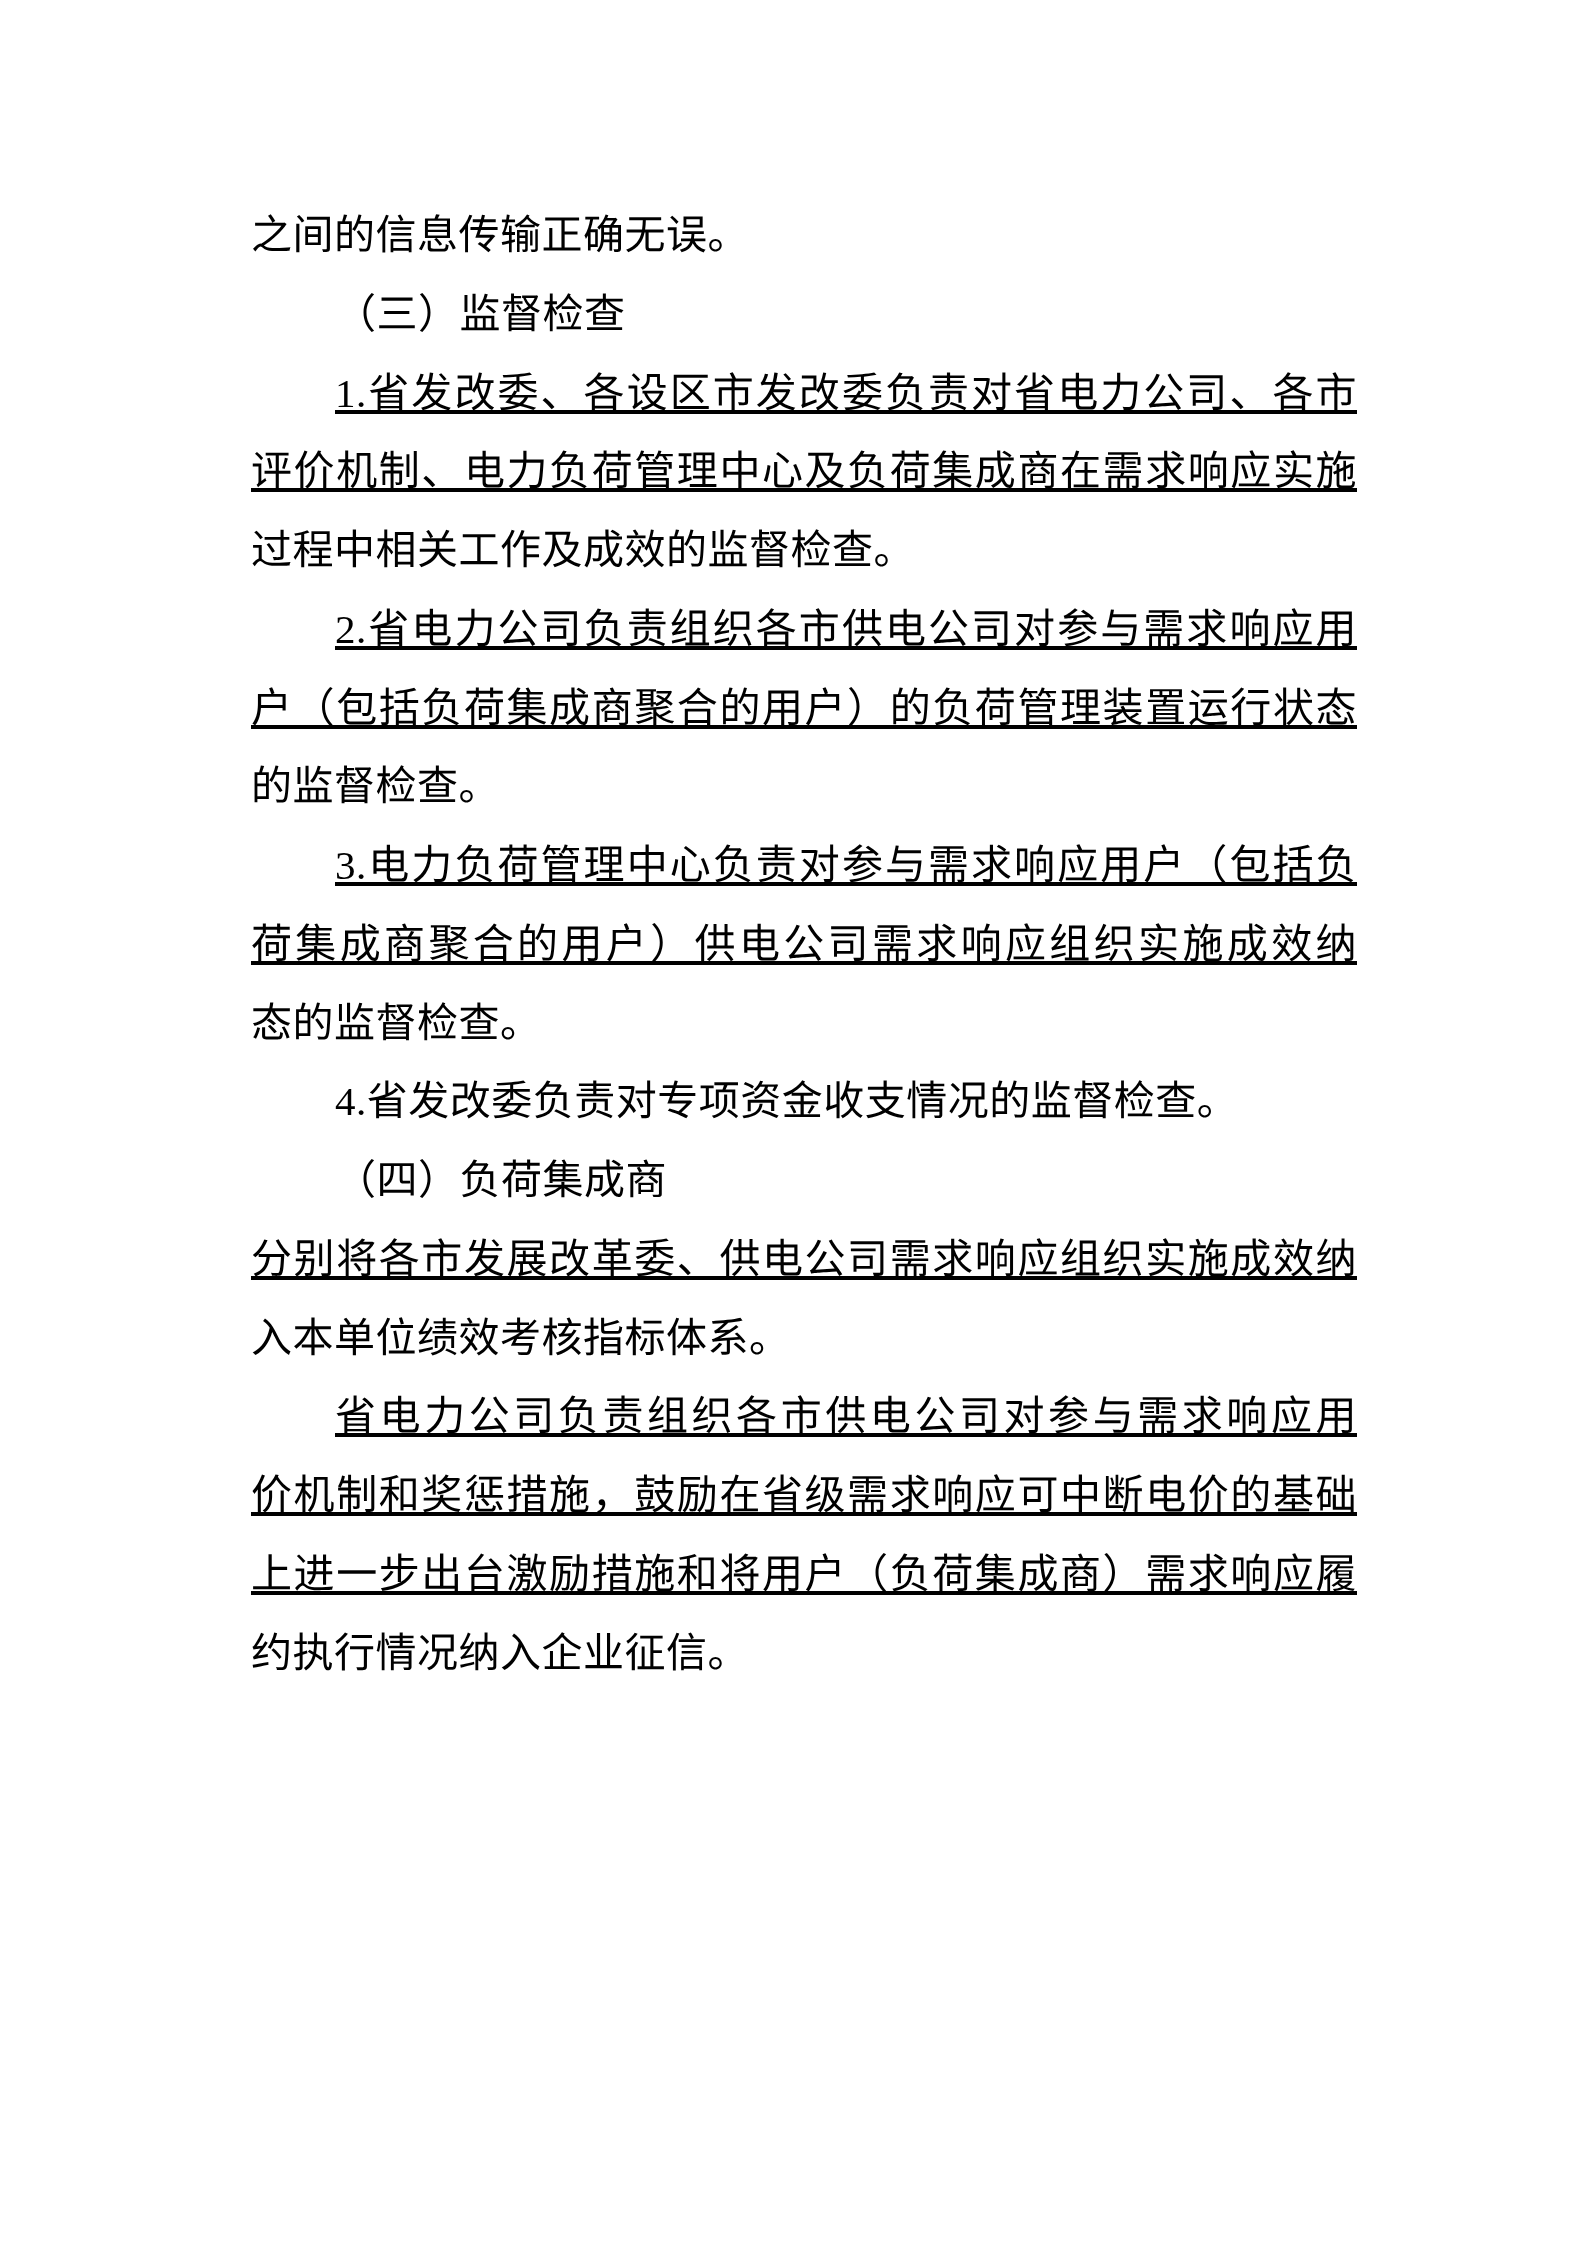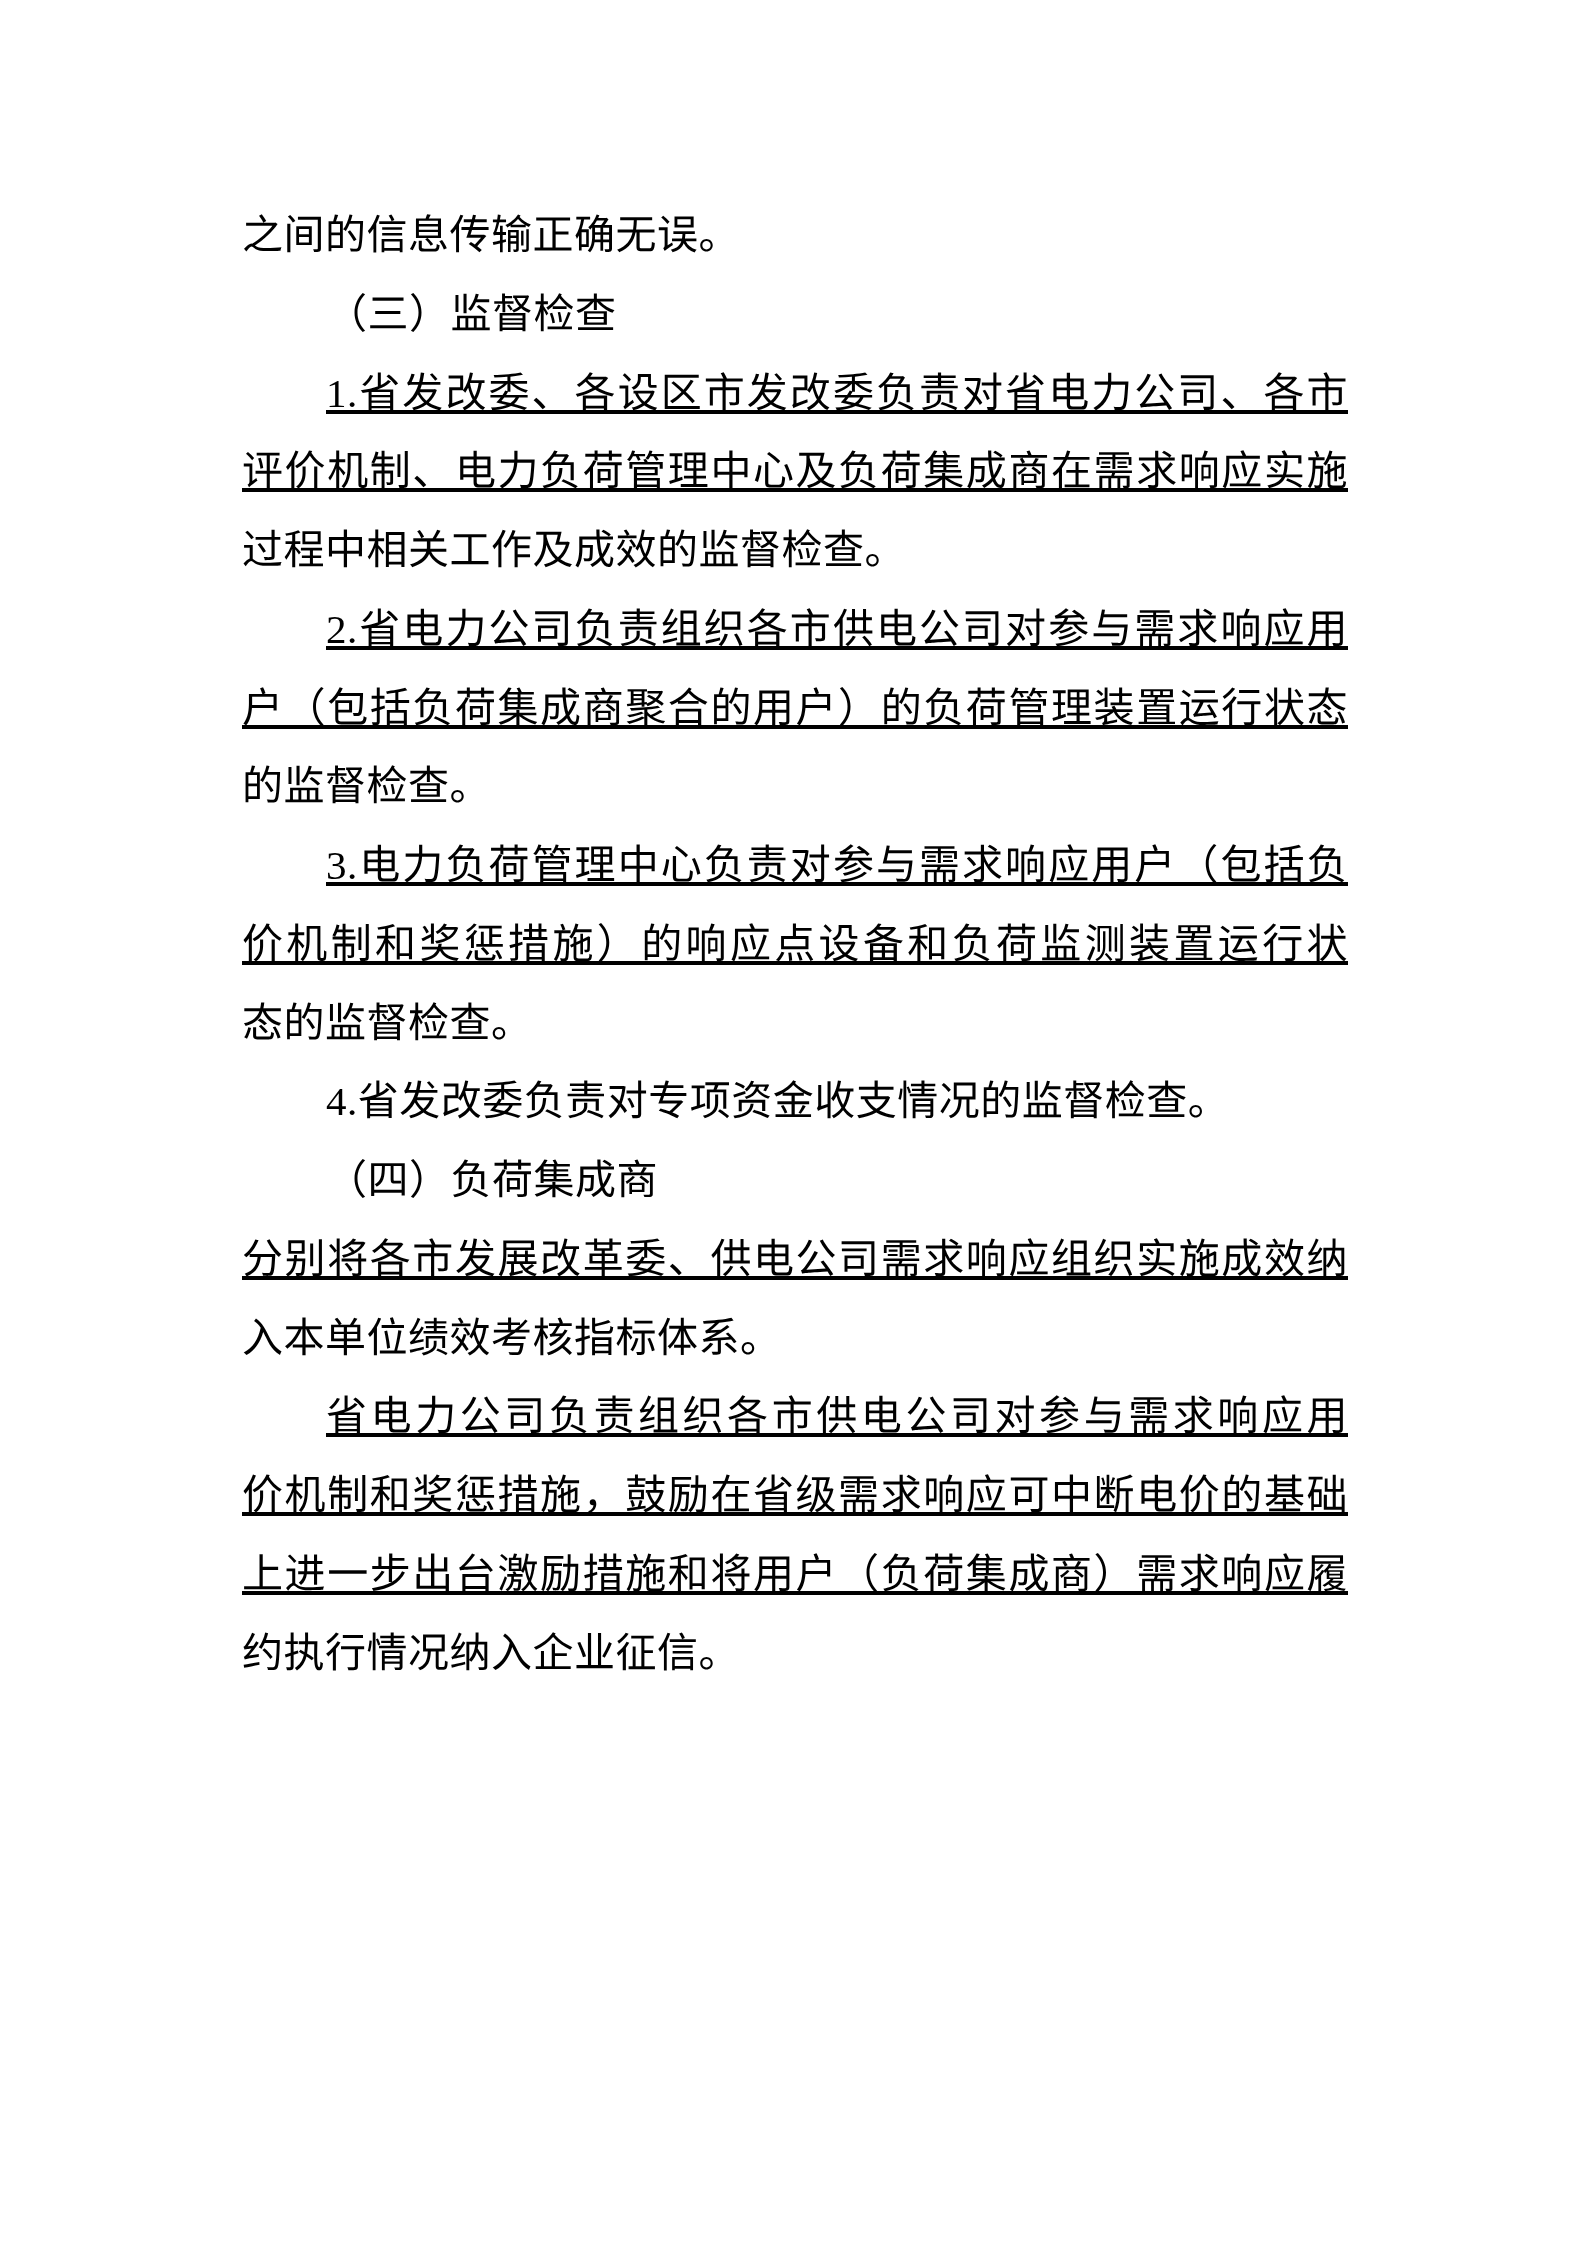--- a/index.html
+++ b/index.html
@@ -9,21 +9,21 @@
   }
   .page {
     position: relative;
     width: 1587px;
     height: 2245px;
     background: #ffffff;
     overflow: hidden;
   }
   .text-block {
     position: absolute;
-    left: 242px;
+    left: 251px;
     top: 196px;
     width: 1106px;
     font-family: "Liberation Serif", "DejaVu Serif", serif;
     font-size: 41px;
     color: #000000;
     letter-spacing: 0.5px;
   }
   .line {
     height: 78.75px;
     line-height: 78.75px;
@@ -47,21 +47,21 @@
   <div class="text-block">
       <div class="line">之间的信息传输正确无误。</div>
       <div class="line indent">（三）监督检查</div>
       <div class="line fill indent">1.省发改委、各设区市发改委负责对省电力公司、各市</div>
       <div class="line fill">评价机制、电力负荷管理中心及负荷集成商在需求响应实施</div>
       <div class="line">过程中相关工作及成效的监督检查。</div>
       <div class="line fill indent">2.省电力公司负责组织各市供电公司对参与需求响应用</div>
       <div class="line fill">户（包括负荷集成商聚合的用户）的负荷管理装置运行状态</div>
       <div class="line">的监督检查。</div>
       <div class="line fill indent">3.电力负荷管理中心负责对参与需求响应用户（包括负</div>
-      <div class="line fill">价机制和奖惩措施）的响应点设备和负荷监测装置运行状</div>
+      <div class="line fill">荷集成商聚合的用户）供电公司需求响应组织实施成效纳</div>
       <div class="line">态的监督检查。</div>
       <div class="line indent">4.省发改委负责对专项资金收支情况的监督检查。</div>
       <div class="line indent">（四）负荷集成商</div>
       <div class="line fill">分别将各市发展改革委、供电公司需求响应组织实施成效纳</div>
       <div class="line">入本单位绩效考核指标体系。</div>
       <div class="line fill indent">省电力公司负责组织各市供电公司对参与需求响应用</div>
       <div class="line fill">价机制和奖惩措施，鼓励在省级需求响应可中断电价的基础</div>
       <div class="line fill">上进一步出台激励措施和将用户（负荷集成商）需求响应履</div>
       <div class="line">约执行情况纳入企业征信。</div>
     </div>

